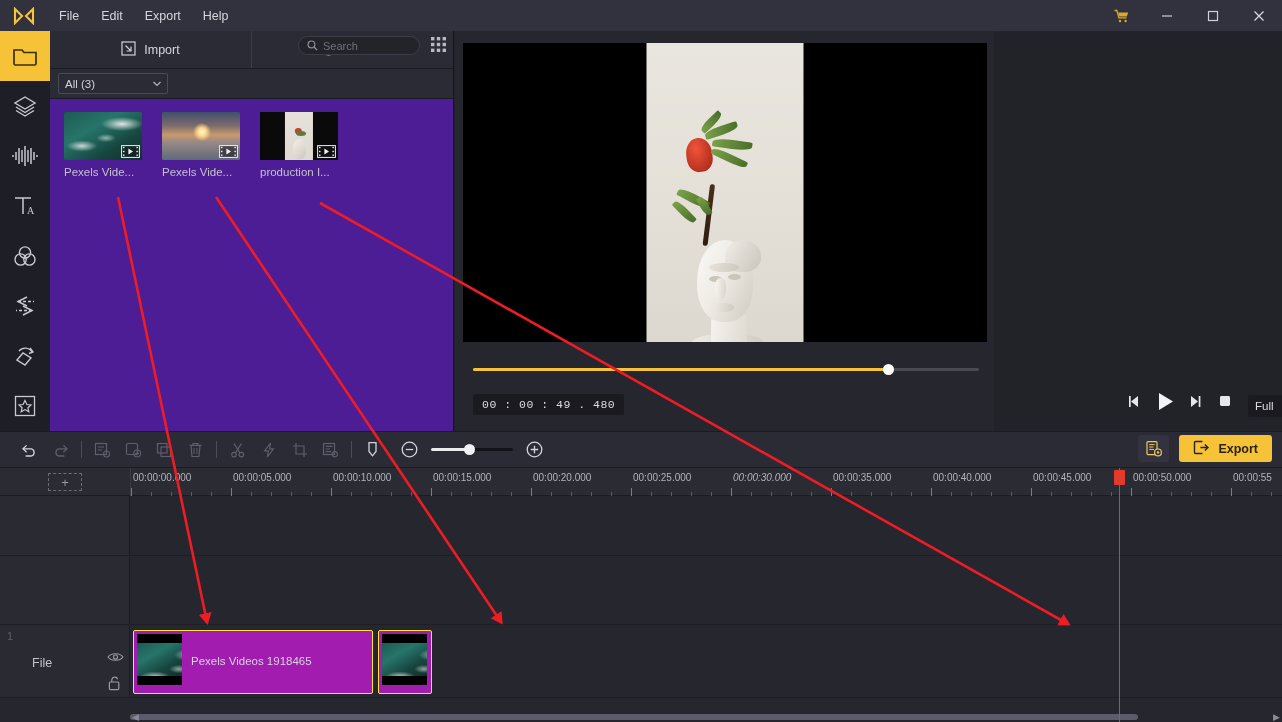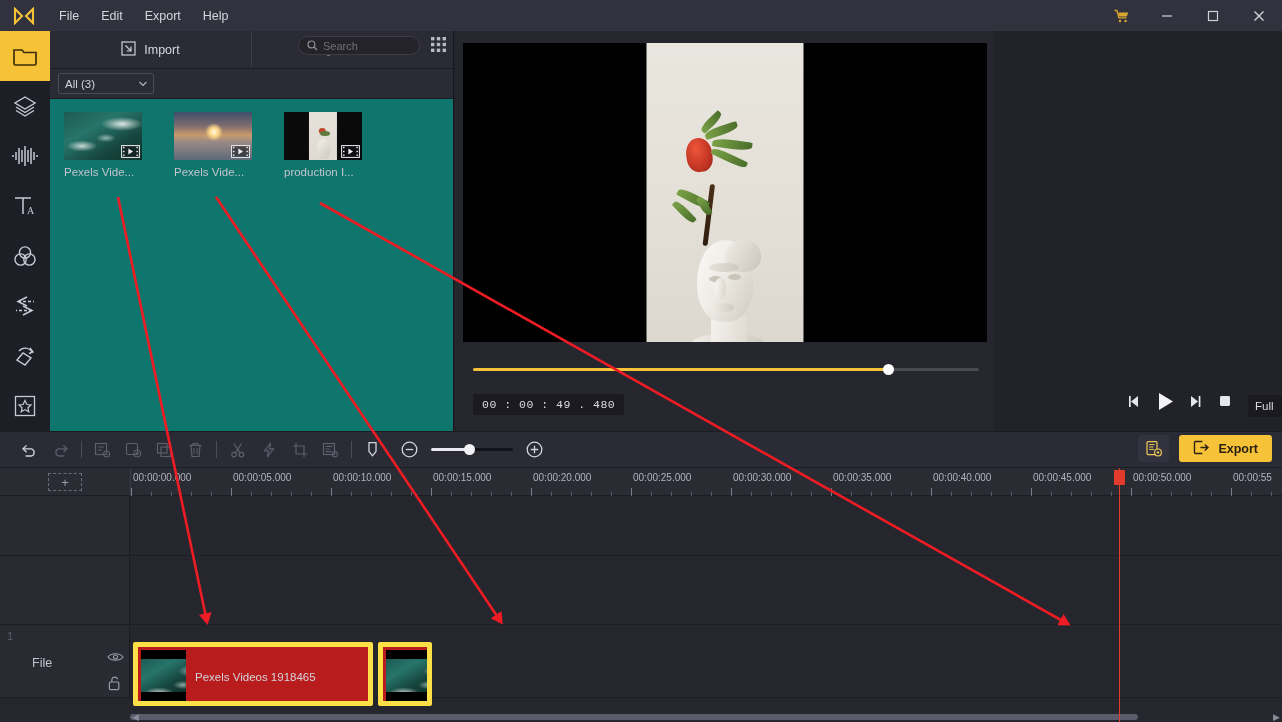--- a/index.html
+++ b/index.html
@@ -41,39 +41,39 @@
   }
   .rail-btn {
     width: 50px; height: 50px; display: flex; align-items: center; justify-content: center;
   }
   .rail-btn.active { background: #f6c338; }
   .rail-btn svg { display: block; }
 
   
   .media-panel {
     position: absolute; left: 50px; top: 31px; width: 404px; height: 400px;
-    background: #0f766e;
+    background: #4c1d95;
     border-right: 1px solid #15151b;
   }
   .media-tabs {
     height: 38px; display: flex; align-items: stretch;
     background: #2b2b35; border-bottom: 1px solid #1b1b22;
   }
   .media-tab {
     flex: 1; display: flex; align-items: center; justify-content: center; gap: 8px;
     font-size: 12.5px; color: #d7d7df;
   }
   .media-tab + .media-tab { border-left: 1px solid #3c3c49; }
 
   .media-filterbar {
     height: 30px; display: flex; align-items: center; padding: 0 8px;
     background: #2b2b35; border-bottom: 1px solid #1b1b22;
   }
   .select-box {
-    position: relative; width: 96px; height: 21px;
+    position: relative; width: 110px; height: 21px;
     border: 1px solid #4a4a58; background: #2b2b35; border-radius: 2px;
     display: flex; align-items: center; padding: 0 6px;
     font-size: 11.5px; color: #d2d2da;
   }
   .select-box .chev { position: absolute; right: 5px; top: 5px; }
   .search-box {
     position: absolute; left: 248px; top: 5px; width: 122px; height: 19px;
     border-radius: 10px; background: #232329; border: 1px solid #3d3d49;
     display: flex; align-items: center; gap: 5px; padding: 0 8px;
   }
@@ -83,21 +83,21 @@
     font-family: "Liberation Sans", sans-serif;
   }
   .search-box input::placeholder { color: #71717e; }
   .grid-btn { position: absolute; left: 380px; top: 5px; }
 
   .media-grid {
     position: absolute; left: 0; top: 69px; right: 0; bottom: 0;
     padding: 12px 0 0 14px;
     display: flex; flex-wrap: wrap; align-content: flex-start; gap: 0 0;
   }
-  .media-item { width: 94px; margin-right: 16px; }
+  .media-item { width: 94px; margin-right: 4px; }
   .thumb {
     position: relative; width: 78px; height: 48px; border-radius: 1px;
     overflow: hidden; background: #111;
   }
   .thumb-badge {
     position: absolute; right: 2px; bottom: 3px;
     width: 19px; height: 13px;
   }
   .media-name {
     font-size: 11.5px; color: #c3c3cd; margin-top: 6px; width: 82px;
@@ -350,22 +350,22 @@
   .track-num {
     position: absolute; left: 7px; top: 4px; font-size: 11px; color: #5f5f6e;
   }
   .track-label {
     position: absolute; left: 32px; top: 30px; font-size: 12.5px; color: #c3c3cd;
   }
   .eye-btn { position: absolute; left: 107px; top: 23px; }
   .lock-btn { position: absolute; left: 107px; top: 49px; }
 
   .clip {
-    position: absolute; top: 16px; height: 64px;
-    background: #b91c1c; border: 5px solid #fde047; border-radius: 2px;
+    position: absolute; top: 4px; height: 64px;
+    background: #a21caf; border: 1px solid #fde047; border-radius: 2px;
     overflow: hidden;
   }
   .clip-thumb {
     position: absolute; left: 3px; top: 3px; width: 45px; height: 51px;
     background: #000; overflow: hidden;
   }
   .clip-thumb .inner { position: absolute; left: 0; right: 0; top: 9px; height: 33px; }
   .clip-title {
     position: absolute; left: 57px; top: 24px; font-size: 11.5px; color: #d4d4de;
     white-space: nowrap;
@@ -873,21 +873,21 @@
           <div class="tick-minor" style="left: 420px;"></div>
           <div class="tick-minor" style="left: 440px;"></div>
           <div class="tick-minor" style="left: 460px;"></div>
           <div class="tick-minor" style="left: 480px;"></div>
           <div class="tick-label" style="left: 502px;">00:00:25.000</div>
           <div class="tick-major" style="left: 500px;"></div>
           <div class="tick-minor" style="left: 520px;"></div>
           <div class="tick-minor" style="left: 540px;"></div>
           <div class="tick-minor" style="left: 560px;"></div>
           <div class="tick-minor" style="left: 580px;"></div>
-          <div class="tick-label" style="left: 602px;">00:00:30.000</div>
+          <div class="tick-label" style="left: 602px; font-style: italic;">00:00:30.000</div>
           <div class="tick-major" style="left: 600px;"></div>
           <div class="tick-minor" style="left: 620px;"></div>
           <div class="tick-minor" style="left: 640px;"></div>
           <div class="tick-minor" style="left: 660px;"></div>
           <div class="tick-minor" style="left: 680px;"></div>
           <div class="tick-label" style="left: 702px;">00:00:35.000</div>
           <div class="tick-major" style="left: 700px;"></div>
           <div class="tick-minor" style="left: 720px;"></div>
           <div class="tick-minor" style="left: 740px;"></div>
           <div class="tick-minor" style="left: 760px;"></div>

